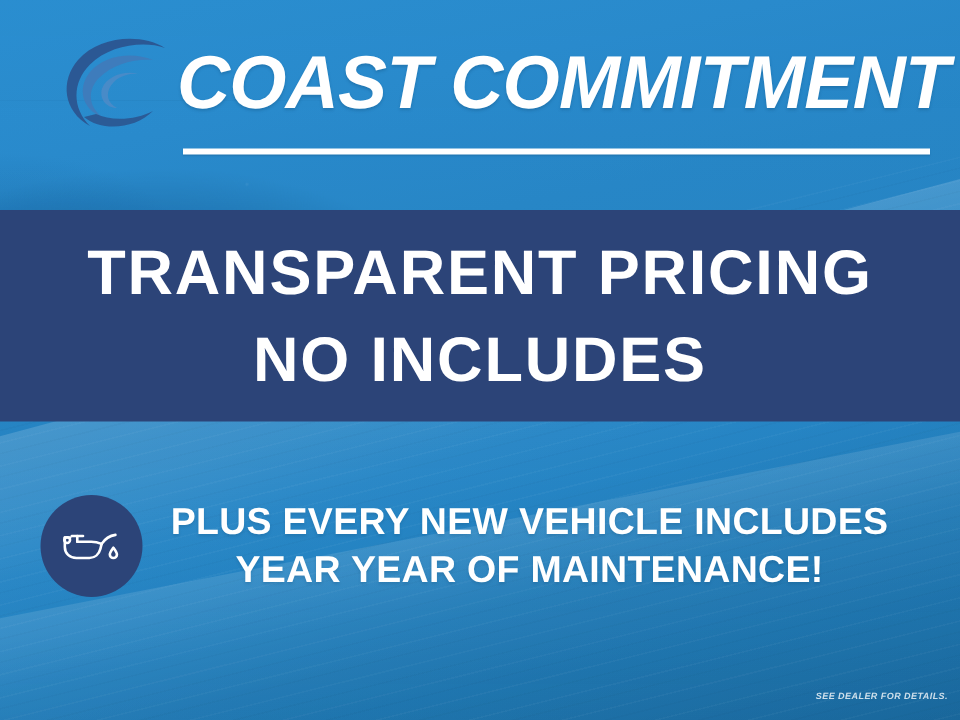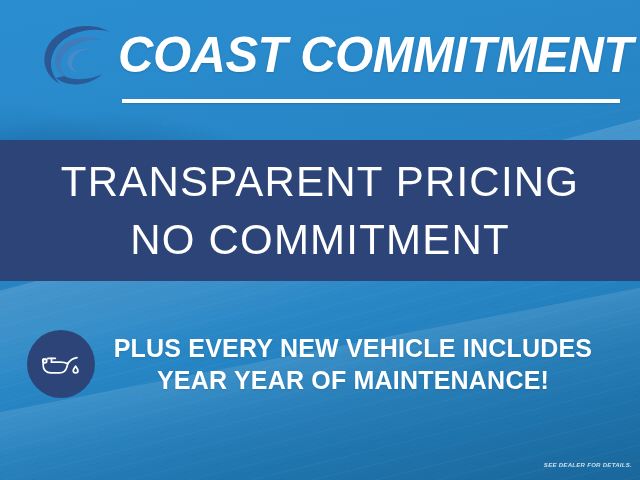--- a/index.html
+++ b/index.html
@@ -175,21 +175,21 @@
     height: 141px;
     background: #2c4478;
     display: flex;
     flex-direction: column;
     align-items: center;
     justify-content: center;
   }
   .band-line {
     color: #ffffff;
     font-family: "Liberation Sans", sans-serif;
-    font-weight: normal;
+    font-weight: bold;
     font-size: 42px;
     letter-spacing: 1.2px;
     line-height: 1.08;
     white-space: nowrap;
     text-align: center;
   }
   .band-line-1 { margin-bottom: 12px; }
 
   
   .promo {
@@ -282,21 +282,21 @@
       </svg>
     </div>
 
     <div class="brand-title">COAST COMMITMENT</div>
 
     <div class="header-rule"></div>
   </div>
 
   <div class="band">
     <div class="band-line band-line-1">TRANSPARENT PRICING</div>
-    <div class="band-line band-line-2">NO COMMITMENT</div>
+    <div class="band-line band-line-2">NO INCLUDES</div>
   </div>
 
   <div class="promo">
 
     <div class="promo-badge">
       <span>
         <svg viewBox="0 0 48 34" width="44" height="31" aria-hidden="true">
           <g fill="none" stroke="#ffffff" stroke-width="1.9" stroke-linecap="round" stroke-linejoin="round">
 
             <path d="M4.5 13.5

